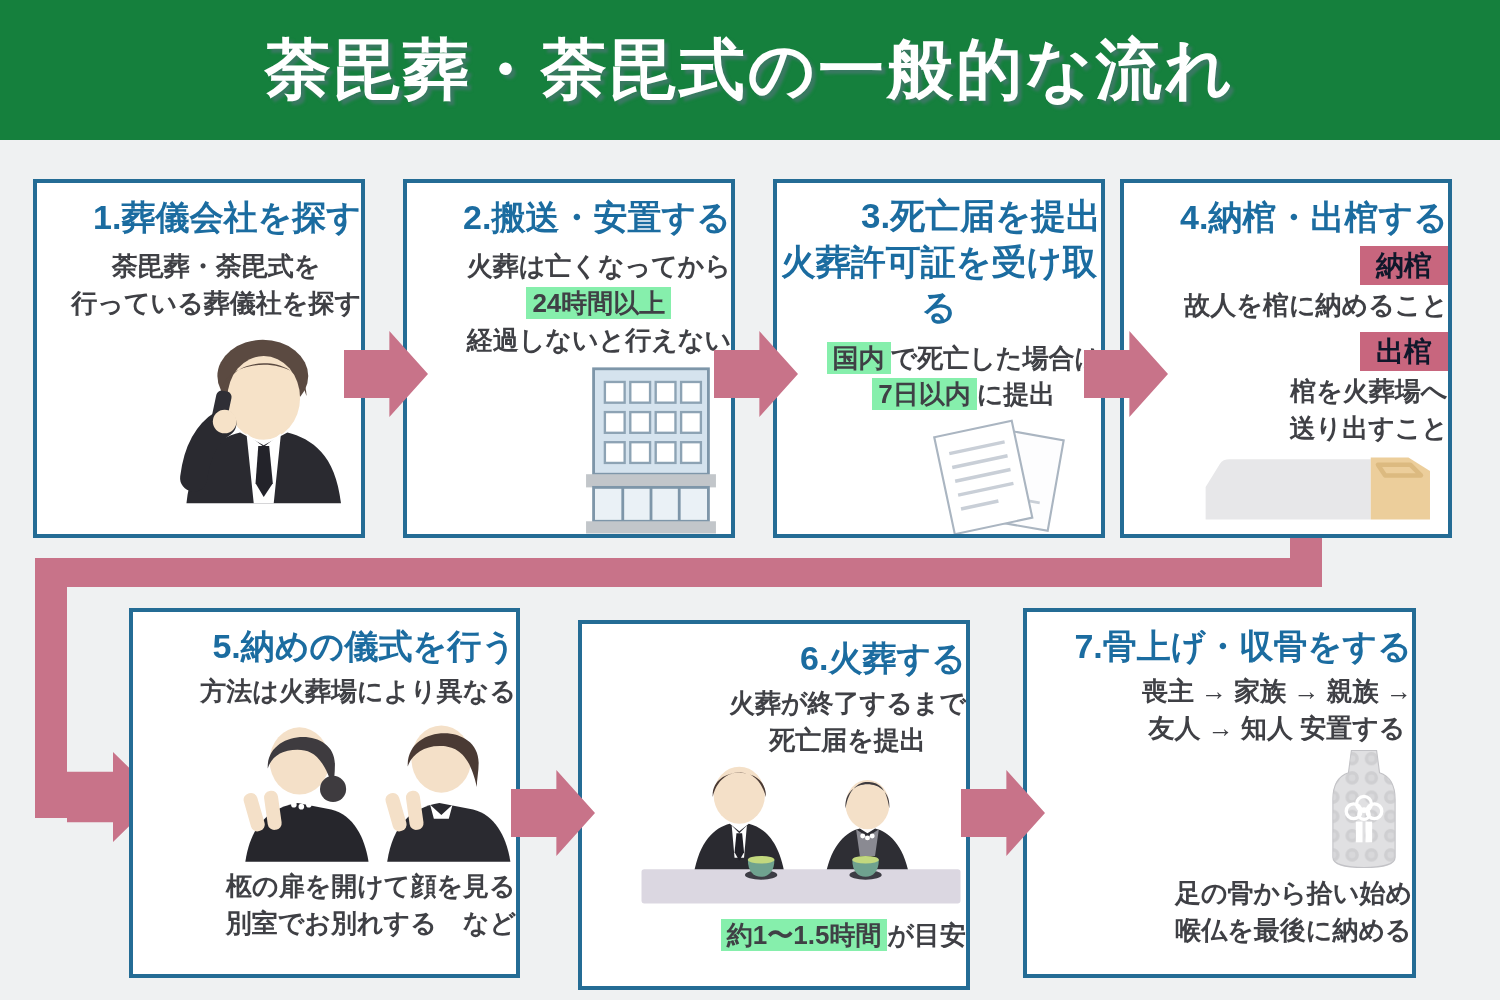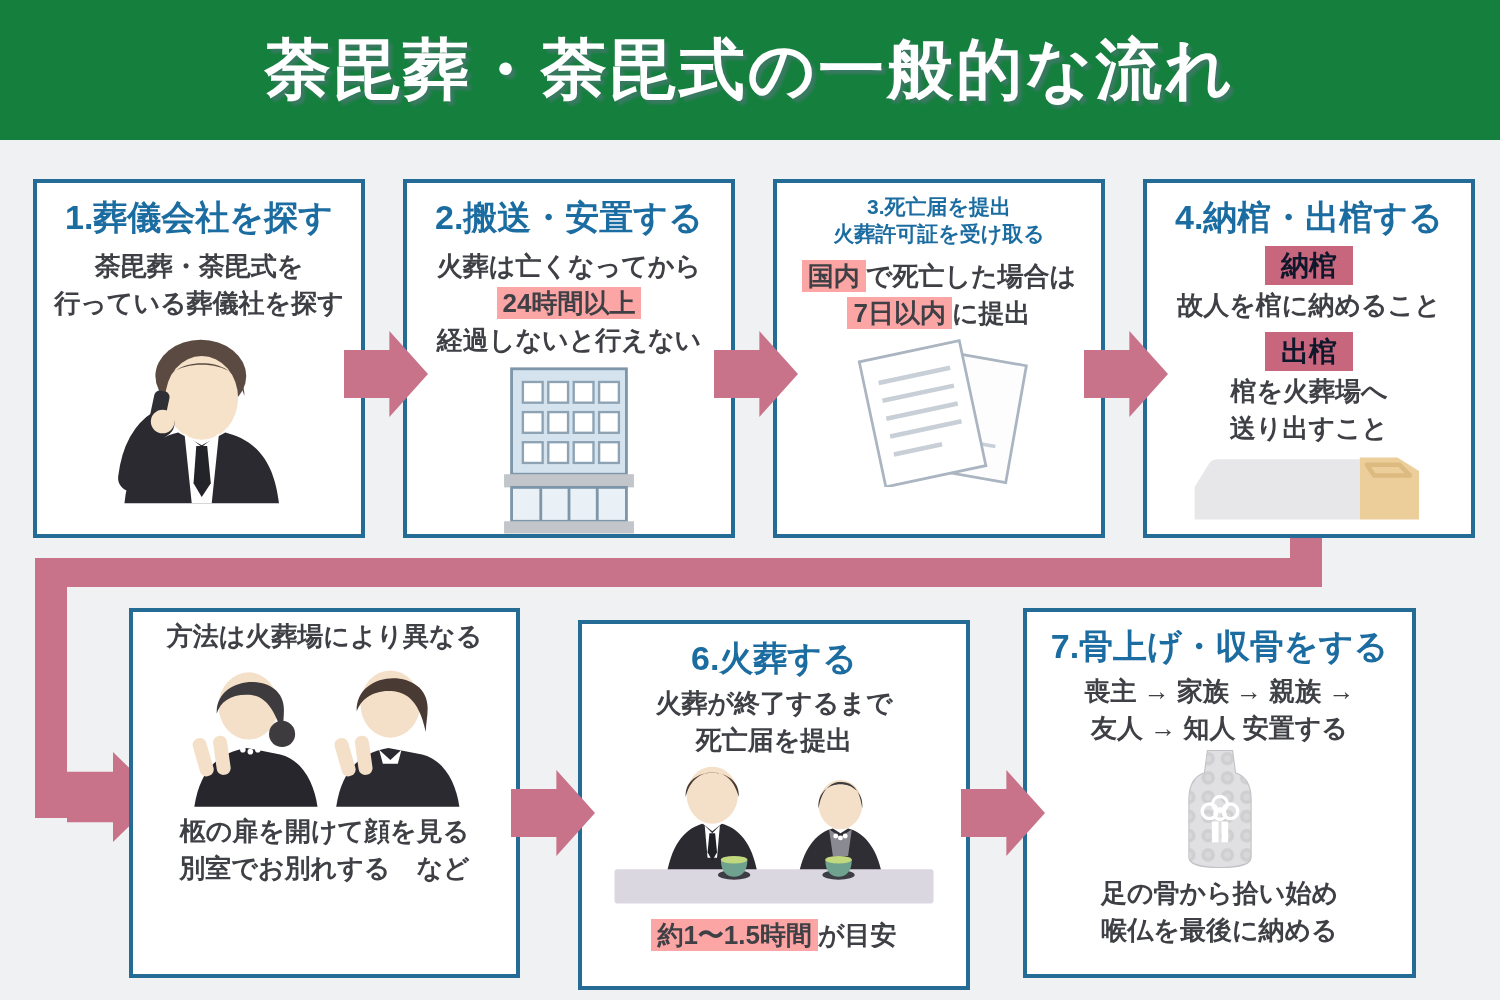--- a/index.html
+++ b/index.html
@@ -4,36 +4,36 @@
 <style>
   html,body { margin:0; padding:0; }
   body { font-family:"Liberation Sans","DejaVu Sans",sans-serif; }
   .canvas { position:relative; width:1500px; height:1000px; background:#EFF1F2; overflow:hidden; }
 
   
   .title-band { position:absolute; left:0; top:0; width:1500px; height:140px; background:#15803d; display:flex; align-items:center; justify-content:center; }
   .title-band h1 { margin:0; color:#FFFFFF; font-size:66px; font-weight:800; letter-spacing:3px; text-shadow:4px 4px 3px rgba(90,115,130,0.55); }
 
   
-  .step-box { position:absolute; background:#FFFFFF; border:4px solid #246C95; box-sizing:border-box; display:flex; flex-direction:column; align-items:center; overflow:hidden; z-index:2; }
+  .step-box { position:absolute; background:#FFFFFF; border:4px solid #246C95; box-sizing:border-box; display:flex; flex-direction:column; align-items:flex-end; overflow:hidden; z-index:2; }
   .b1 { left:33px;  top:179px; width:332px; height:359px; }
   .b2 { left:403px; top:179px; width:332px; height:359px; }
   .b3 { left:773px; top:179px; width:332px; height:359px; }
-  .b4 { left:1143px;top:179px; width:332px; height:359px; }
+  .b4 { left:1120px;top:179px; width:332px; height:359px; }
   .b5 { left:129px; top:608px; width:391px; height:370px; }
   .b6 { left:578px; top:608px; width:392px; height:370px;margin-top:12px; }
   .b7 { left:1023px;top:608px; width:393px; height:370px; }
 
   .step-heading { margin:14px 0 0; font-size:34px; font-weight:800; color:#1B6CA0; line-height:1.2; text-align:center; }
-  .b3 .step-heading { font-size:21px; margin:10px 0 0; line-height:1.3; }
+  .b3 .step-heading { font-size:35px; margin:10px 0 0; line-height:1.3; }
   .b3 .step-heading.second { margin-top:0; }
 
   .txt { font-size:26px; font-weight:700; color:#3F4045; line-height:1.42; text-align:center; margin:0; }
   .mt10 { margin-top:10px; } .mt6 { margin-top:6px; } .mt4 { margin-top:4px; } .mt2 { margin-top:2px; }
-  .hl { background:#fca5a5; padding:1px 6px; }
+  .hl { background:#86efac; padding:1px 6px; }
   .badge { display:inline-block; background:#C8667E; color:#0f172a; font-size:28px; font-weight:800; line-height:1.25; padding:2px 16px; margin-top:8px; }
 
   .illus { display:block; }
 
   
   .flow-arrow { position:absolute; width:84px; height:86px; background:#C87389; z-index:4;
     clip-path:polygon(0 22%, 54% 22%, 54% 0, 100% 50%, 54% 100%, 54% 78%, 0 78%); }
   .a12 { left:344px; top:331px; } .a23 { left:714px; top:331px; } .a34 { left:1084px; top:331px; }
   .a56 { left:511px; top:770px; } .a67 { left:961px; top:770px; }
 
@@ -150,20 +150,21 @@
       <span>送り出すこと</span>
     </p>
     <svg class="illus mt6" width="255" height="70" viewBox="0 0 280 78">
       <path d="M12,74 L12,38 L28,12 Q31,7 39,7 L196,7 L196,74 Z" fill="#E7E7E9"></path>
       <polygon points="196,74 196,5 238,5 262,20 262,74" fill="#ECCE9B"></polygon>
       <polygon points="204,13 240,13 252,25 212,25" fill="none" stroke="#DCBA80" stroke-width="5" stroke-linejoin="round"></polygon>
     </svg>
   </section>
 
   <section class="step-box b5">
+    <h2 class="step-heading">5.納めの儀式を行う</h2>
     <p class="txt mt6">方法は火葬場により異なる</p>
     <svg class="illus mt4" width="280" height="148" viewBox="0 0 300 158">
       <g transform="translate(10,0)">
         <path d="M0,158 C6,118 26,100 56,95 L92,102 C116,108 128,132 132,158 Z" fill="#26262C"></path>
         <ellipse cx="58" cy="50" rx="32" ry="36" fill="#F4E0C8"></ellipse>
         <path d="M24,58 C22,16 96,12 96,54 C96,66 94,74 95,82 C84,46 72,38 56,38 C38,38 28,46 24,58 Z" fill="#3E3B3F"></path>
         <circle cx="94" cy="80" r="14" fill="#3E3B3F"></circle>
         <circle cx="52" cy="97" r="3" fill="#FFFFFF"></circle>
           <circle cx="60" cy="99" r="3" fill="#FFFFFF"></circle>
           <circle cx="68" cy="97" r="3" fill="#FFFFFF"></circle>

